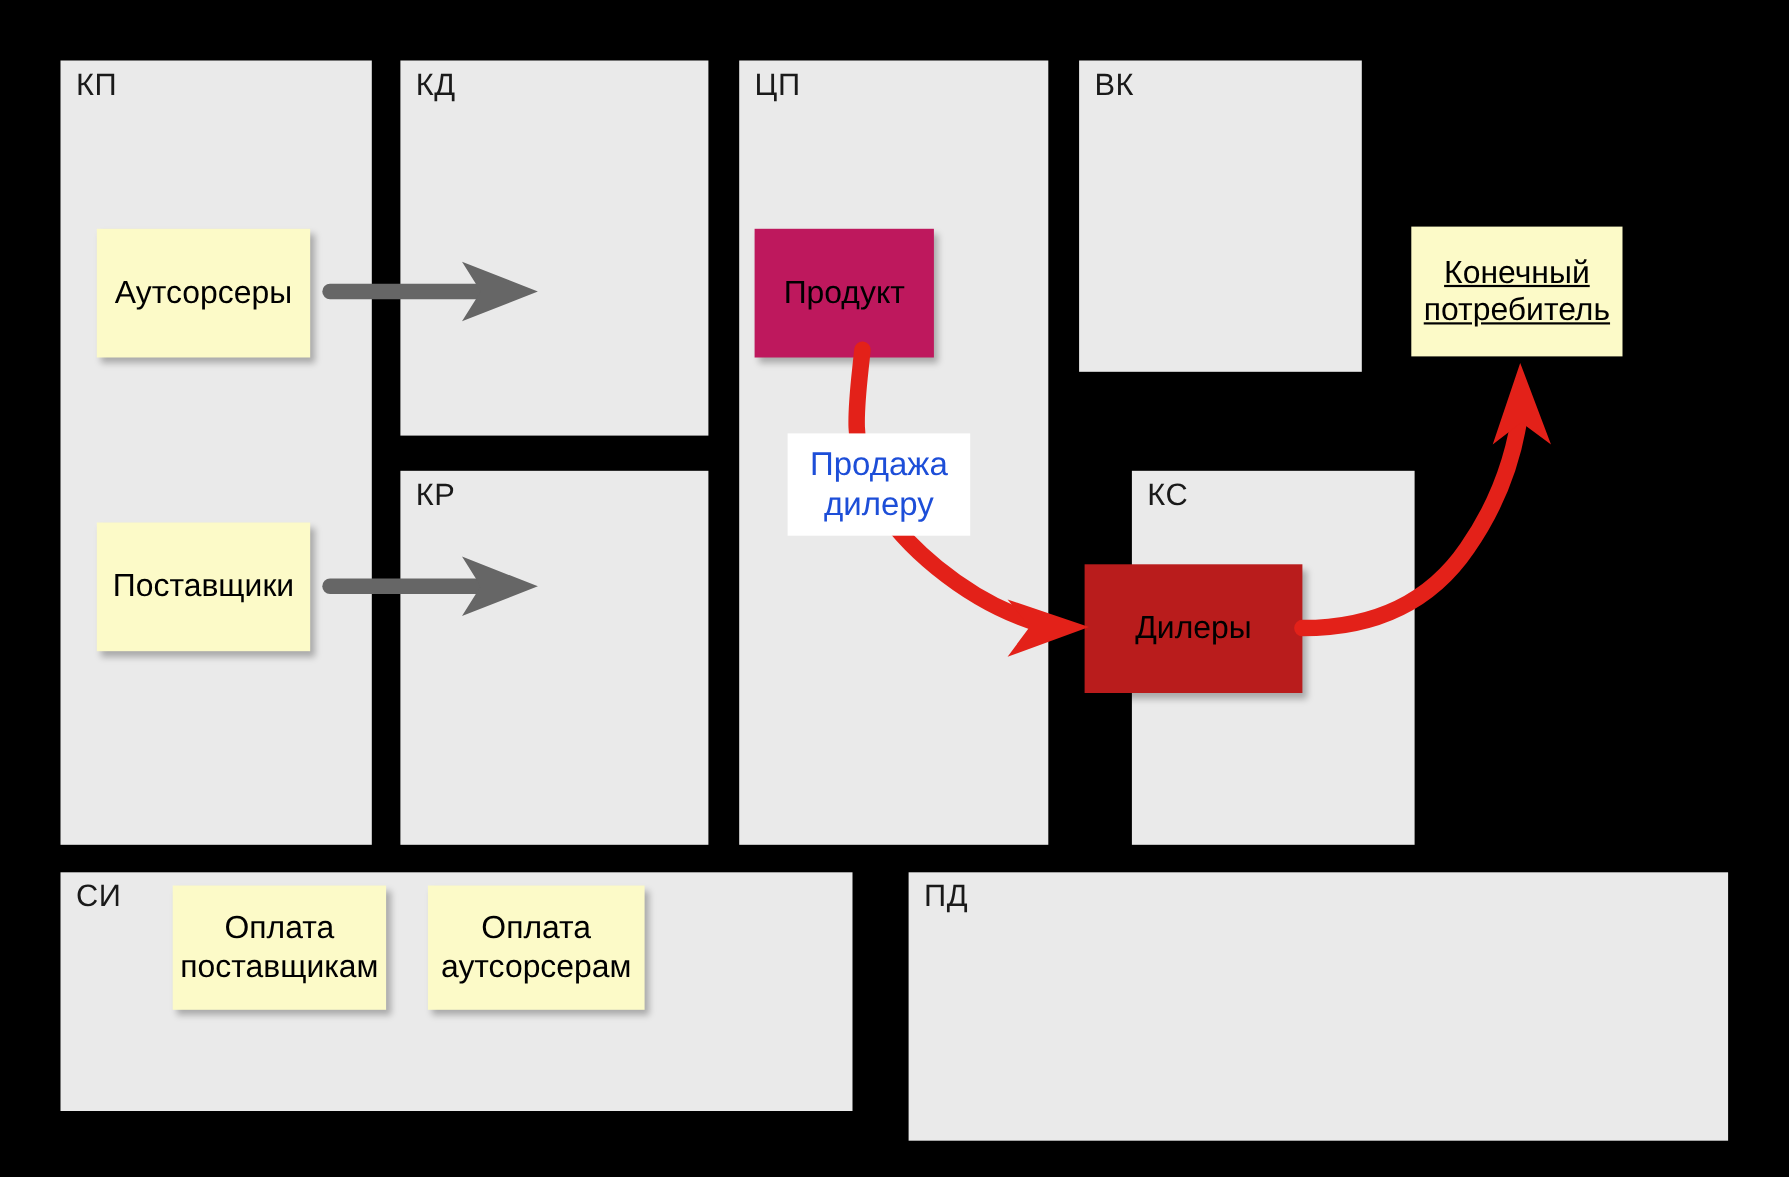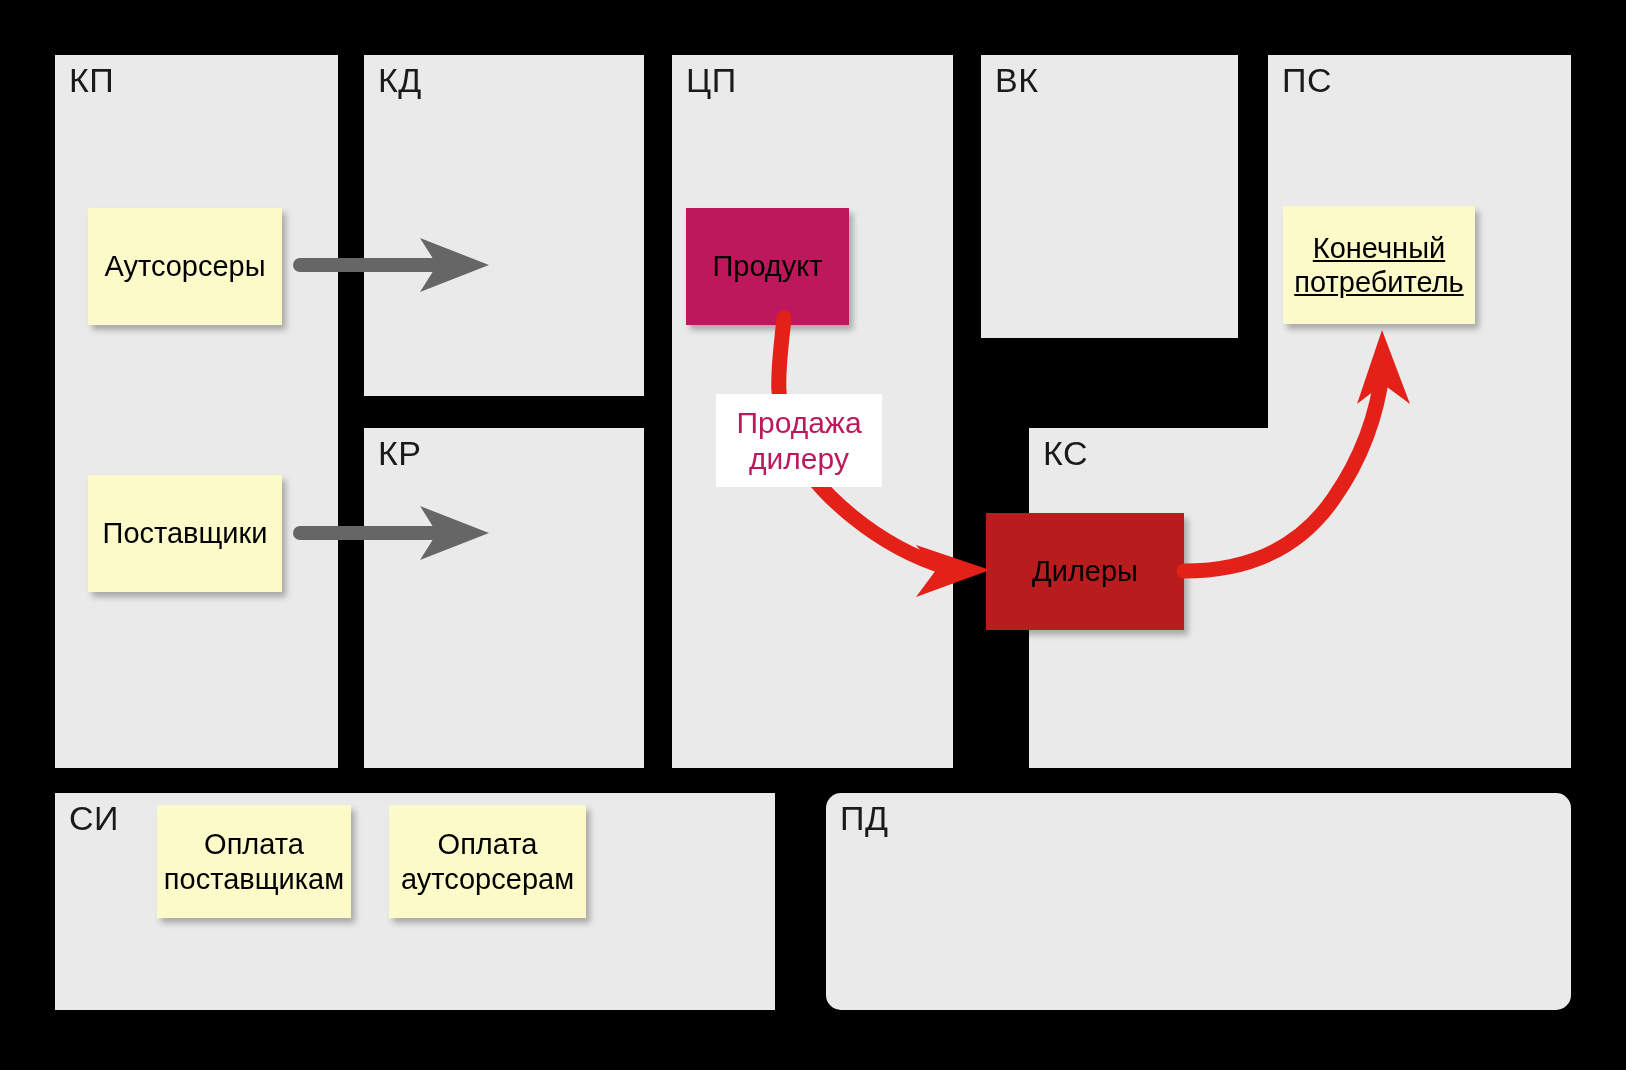--- a/index.html
+++ b/index.html
@@ -1,31 +1,31 @@
 <!DOCTYPE html>
 <html><head>
 <meta charset="utf-8">
 <style>
   html,body{margin:0;padding:0;background:#000;}
   body{width:1626px;height:1070px;position:relative;overflow:hidden;
        font-family:"Liberation Sans","DejaVu Sans",sans-serif;}
   #canvas{position:absolute;left:0;top:0;width:1626px;height:1070px;background:#000;}
 
   .panel{position:absolute;background:#eaeaea;box-sizing:border-box;}
-  .panel-code{position:absolute;left:14px;top:8px;font-size:34px;color:#1a1a1a;
+  .panel-code{position:absolute;left:14px;top:8px;font-size:28px;color:#1a1a1a;
               font-weight:400;letter-spacing:.5px;line-height:1;}
 
   .note{position:absolute;background:#fcfac8;box-sizing:border-box;
         display:flex;align-items:center;justify-content:center;text-align:center;
         color:#000;font-size:29px;line-height:1.18;padding:4px 8px;
         box-shadow:4px 5px 6px rgba(0,0,0,0.28);}
 
   .edge-label{position:absolute;background:#fff;box-sizing:border-box;
         display:flex;align-items:center;justify-content:center;text-align:center;
-        color:#be185d;font-size:30px;line-height:1.18;padding:2px 6px;z-index:6;}
+        color:#1d4ed8;font-size:30px;line-height:1.18;padding:2px 6px;z-index:6;}
 
   svg.overlay{position:absolute;left:0;top:0;width:1626px;height:1070px;
               pointer-events:none;z-index:4;}
   svg.overlay.under{z-index:2;}
 </style>
 </head>
 <body>
 
 <div id="canvas">
     <div class="panel" style="left: 55px; top: 55px; width: 283px; height: 713px; background: rgb(234, 234, 234);">
@@ -39,27 +39,24 @@
     </div>
     <div class="panel" style="left: 672px; top: 55px; width: 281px; height: 713px; background: rgb(234, 234, 234);">
       <div class="panel-code">ЦП</div>
     </div>
     <div class="panel" style="left: 981px; top: 55px; width: 257px; height: 283px; background: rgb(234, 234, 234);">
       <div class="panel-code">ВК</div>
     </div>
     <div class="panel" style="left: 981px; top: 428px; width: 257px; height: 340px; background: rgb(234, 234, 234); margin-left: 48px;">
       <div class="panel-code">КС</div>
     </div>
-    <div class="panel" style="left: 1268px; top: 55px; width: 303px; height: 713px; background: rgb(234, 234, 234);">
-      <div class="panel-code">ПС</div>
-    </div>
     <div class="panel" style="left: 55px; top: 793px; width: 720px; height: 217px; background: rgb(234, 234, 234);">
       <div class="panel-code">СИ</div>
     </div>
-    <div class="panel" style="left: 826px; top: 793px; width: 745px; height: 217px; background: rgb(234, 234, 234); border-radius: 15px;">
+    <div class="panel" style="left: 826px; top: 793px; width: 745px; height: 244px; background: rgb(234, 234, 234);">
       <div class="panel-code">ПД</div>
     </div>
     <div class="note" style="left: 88px; top: 208px; width: 194px; height: 117px; background: rgb(252, 250, 200);">
       <span style="white-space: pre-line;">Аутсорсеры</span>
     </div>
     <div class="note" style="left: 88px; top: 475px; width: 194px; height: 117px; background: rgb(252, 250, 200);">
       <span style="white-space: pre-line;">Поставщики</span>
     </div>
     <div class="note" style="left: 686px; top: 208px; width: 163px; height: 117px; background: #be185d;">
       <span style="white-space: pre-line;">Продукт</span>

